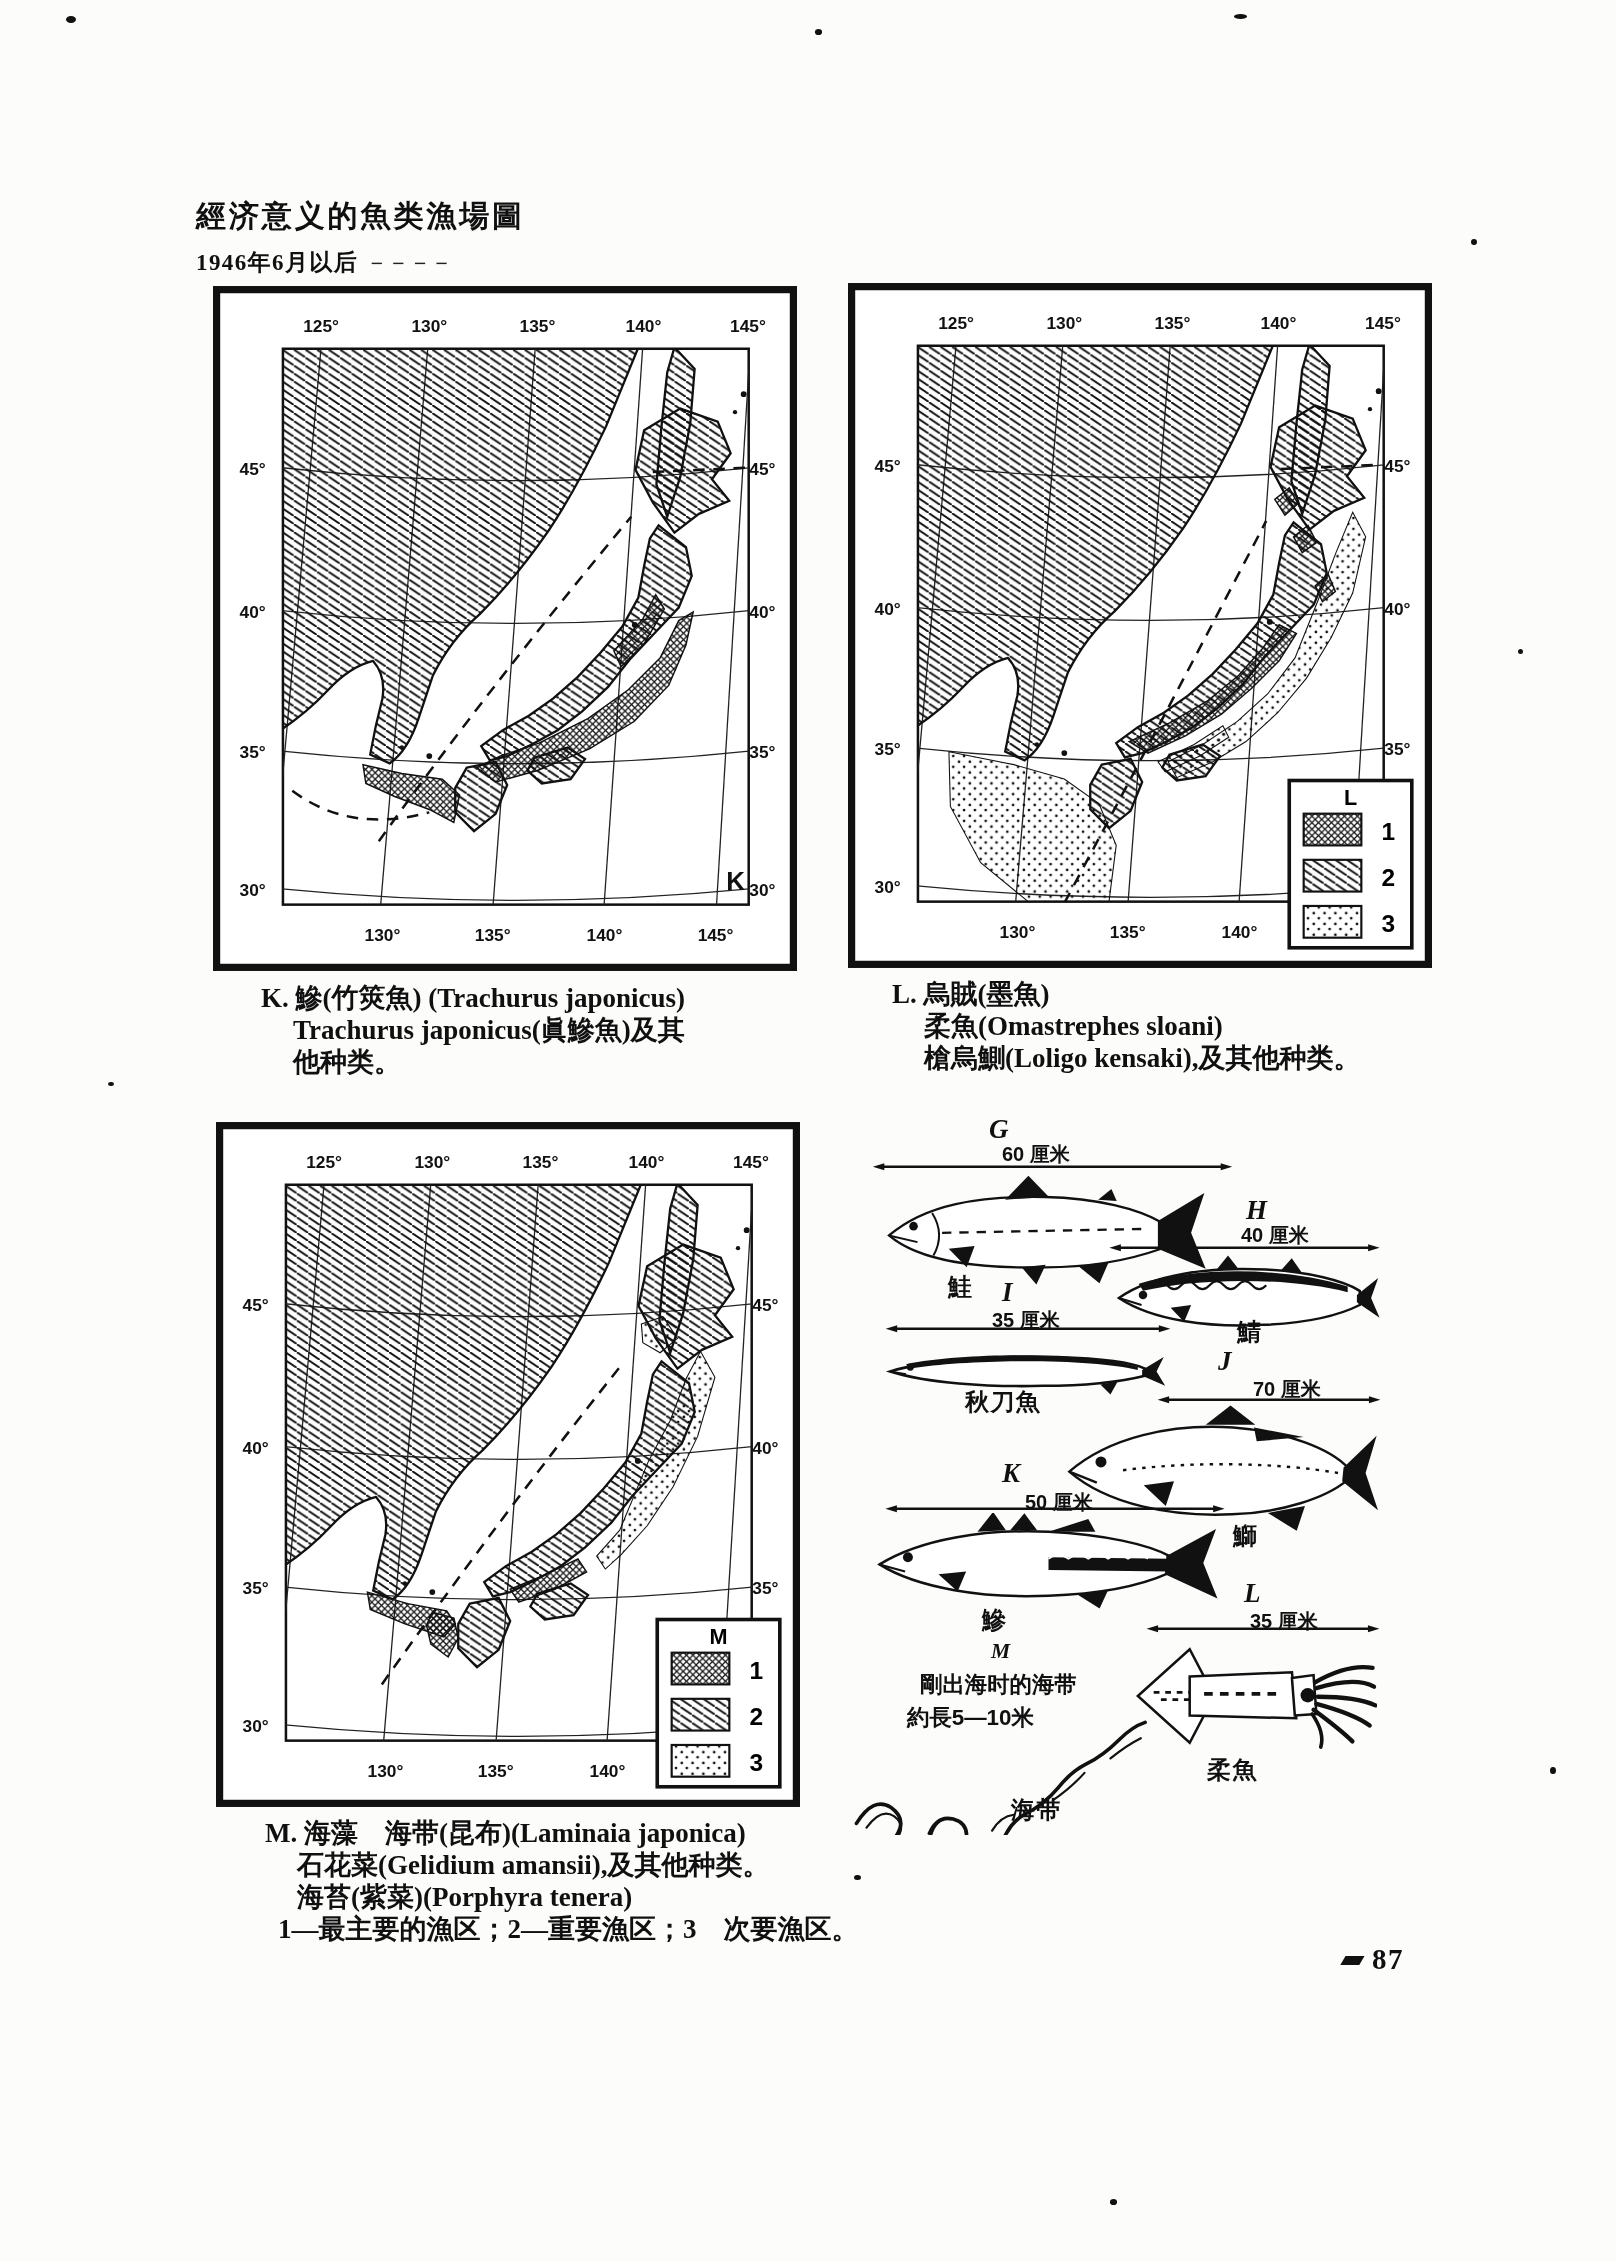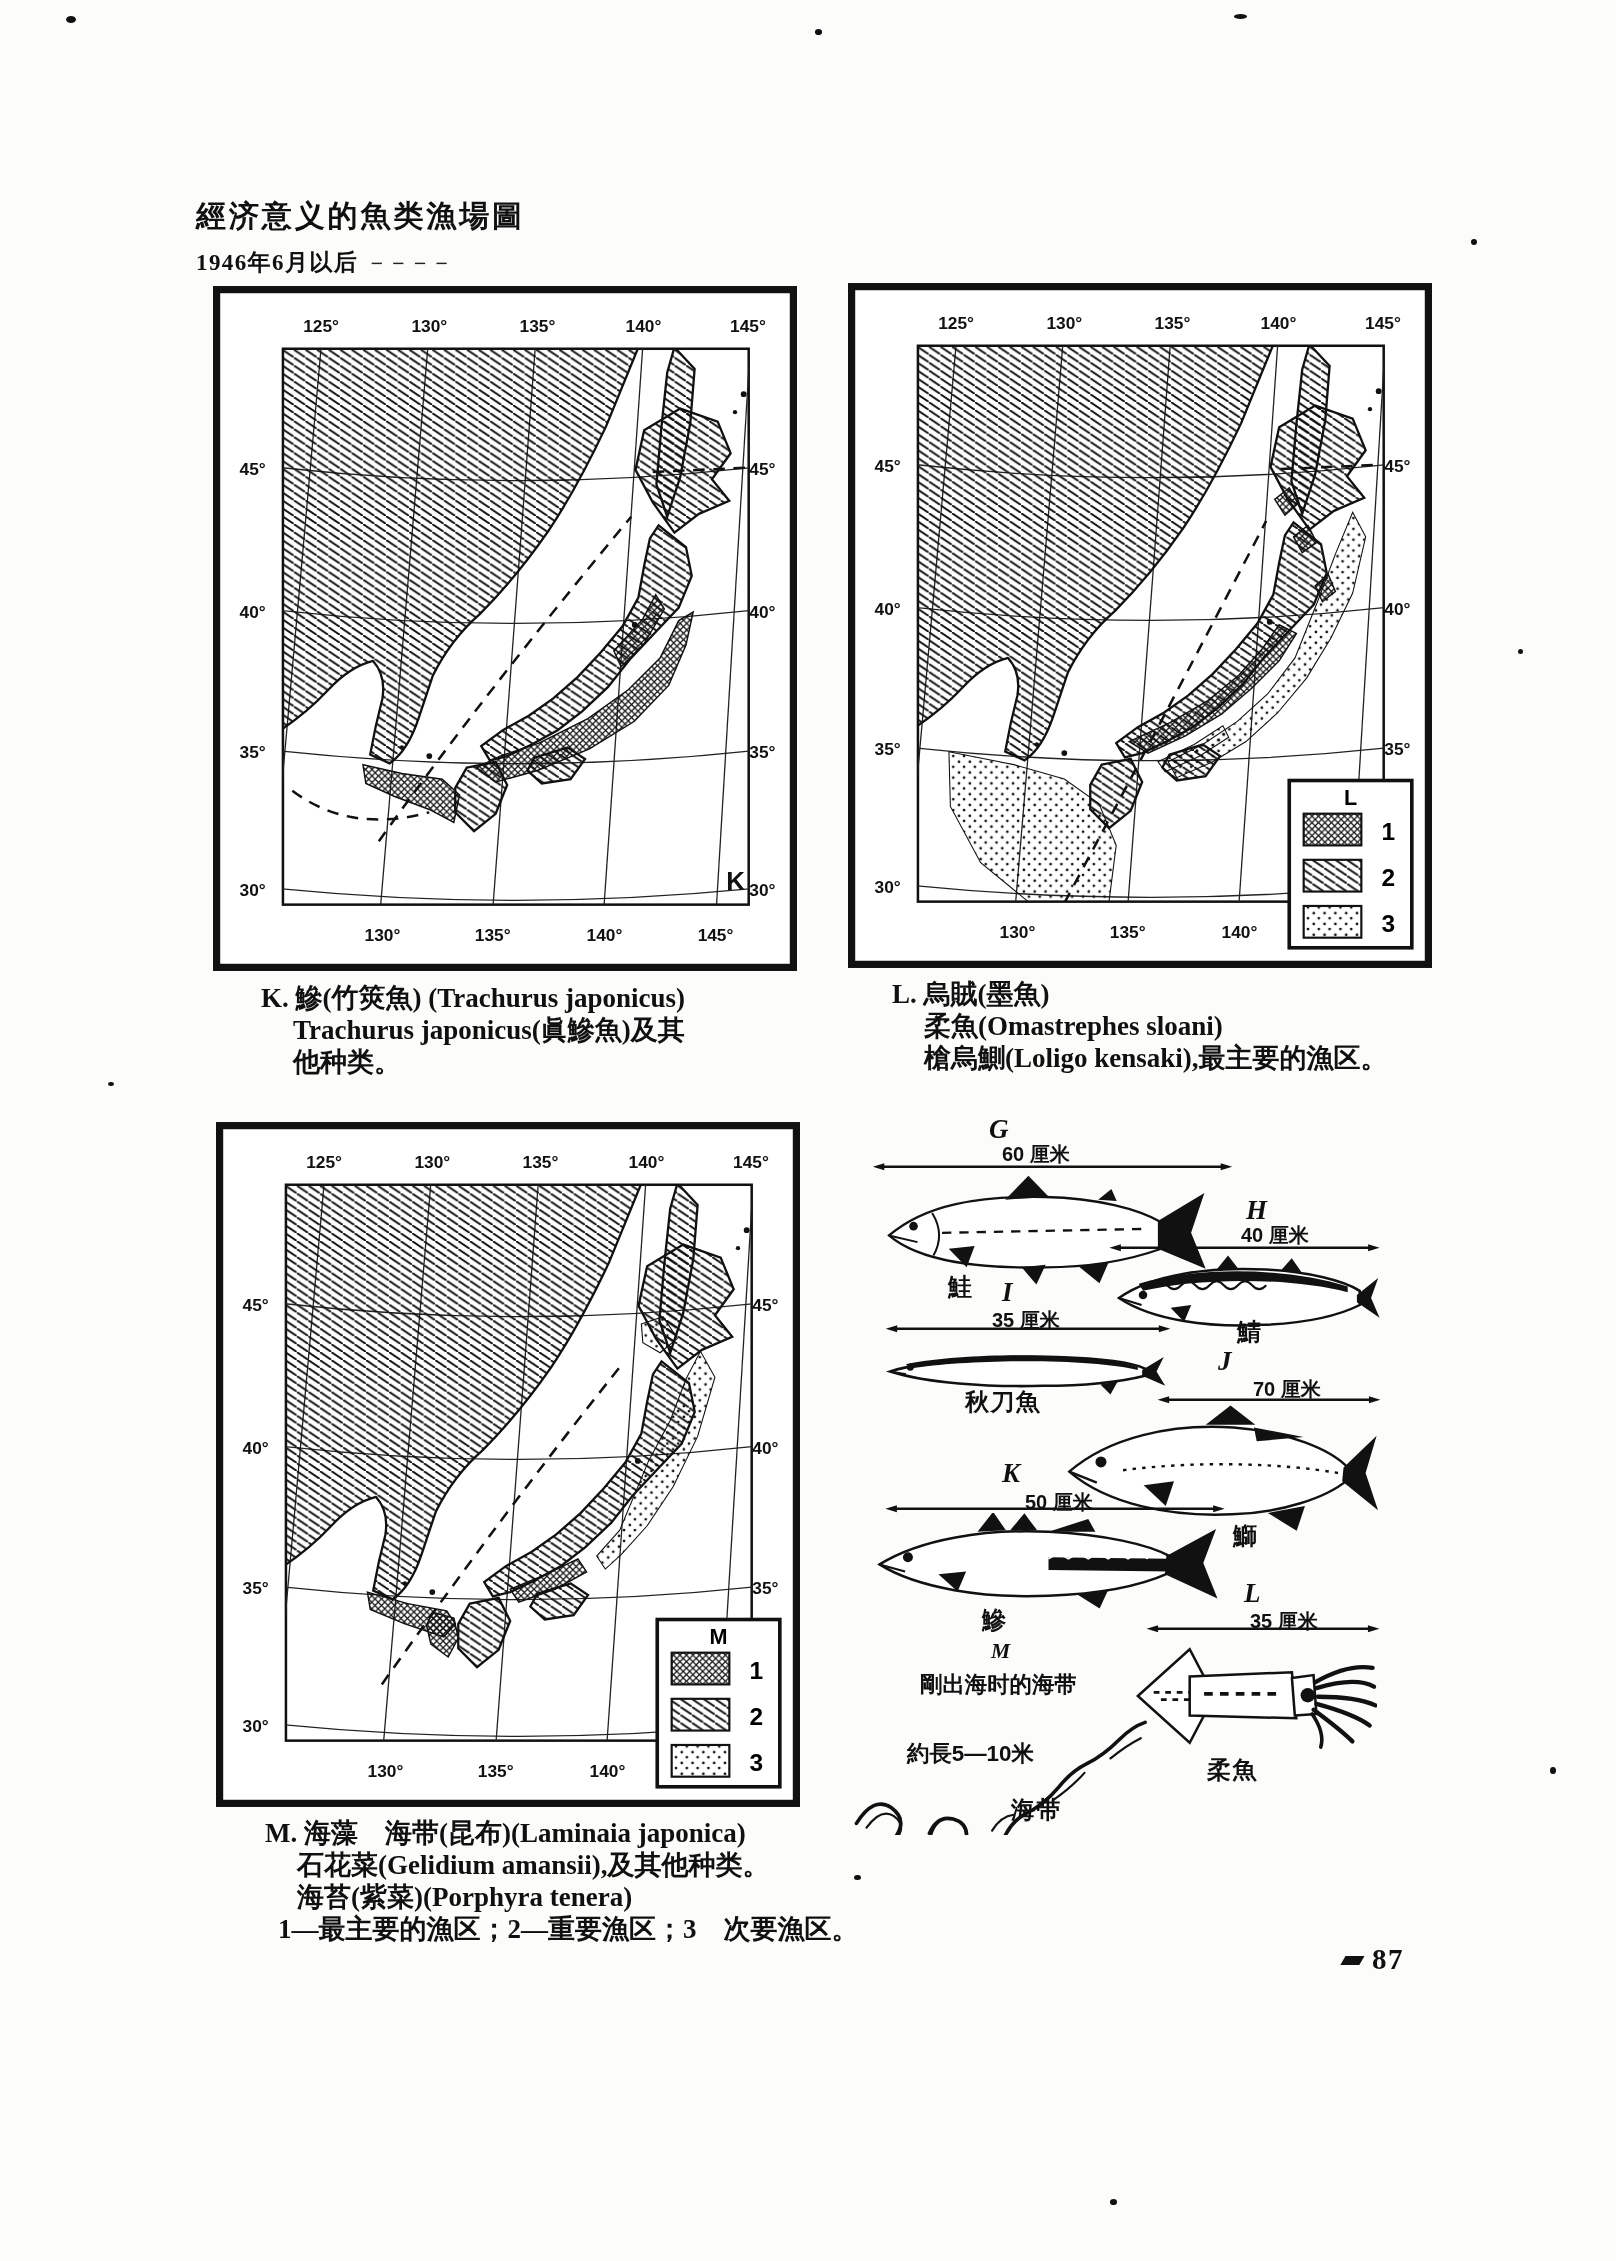--- a/index.html
+++ b/index.html
@@ -230,21 +230,21 @@
 
   <div class="cap" style="left:261px;top:982px;">
     <div>K. 鰺(竹筴魚) (Trachurus japonicus)</div>
     <div class="ind">Trachurus japonicus(眞鰺魚)及其</div>
     <div class="ind">他种类。</div>
   </div>
 
   <div class="cap" style="left:892px;top:978px;">
     <div>L. 烏賊(墨魚)</div>
     <div class="ind">柔魚(Omastrephes sloani)</div>
-    <div class="ind">槍烏鰂(Loligo kensaki),最主要的漁区。</div>
+    <div class="ind">槍烏鰂(Loligo kensaki),及其他种类。</div>
   </div>
 
   <div class="cap" style="left:265px;top:1817px;">
     <div>M. 海藻　海带(昆布)(Laminaia japonica)</div>
     <div class="ind">石花菜(Gelidium amansii),及其他种类。</div>
     <div class="ind">海苔(紫菜)(Porphyra tenera)</div>
     <div class="cap-m-last">1—最主要的漁区；2—重要漁区；3　次要漁区。</div>
   </div>
 
   <div class="fishpanel">
@@ -369,21 +369,21 @@
       <path d="M256 64 Q310 48 336 62" stroke="#111" stroke-width="6" fill="none" stroke-linecap="round"></path>
       <path d="M258 76 Q312 76 338 88" stroke="#111" stroke-width="6" fill="none" stroke-linecap="round"></path>
       <path d="M256 86 Q308 100 330 116" stroke="#111" stroke-width="6" fill="none" stroke-linecap="round"></path>
       <path d="M252 94 Q290 122 306 138" stroke="#111" stroke-width="6" fill="none" stroke-linecap="round"></path>
       <path d="M250 100 Q268 126 262 146" stroke="#111" stroke-width="5" fill="none" stroke-linecap="round"></path>
     </svg>
     <div class="f-name" style="left:378px;top:646px;">柔魚</div>
 
     <div class="f-letter" style="left:162px;top:531px;font-size:21.6px;">M</div>
     <div class="f-note" style="left:91px;top:561px;">剛出海时的海带</div>
-    <div class="f-note" style="left:78px;top:594px;margin-top:36px;">約長5—10米</div>
+    <div class="f-note" style="left:78px;top:594px;">約長5—10米</div>
     <svg class="f-art" style="left:13px;top:571px;" width="332" height="156" viewBox="0 0 460 216">
       <path d="M20 200 q24 -38 48 -22 q22 16 8 38 q-12 20 14 24 q26 4 32 -22 q8 -30 32 -24 q22 6 18 30 q-4 22 18 24 q24 2 32 -22 q10 -26 30 -38 q28 -14 48 -38 q18 -22 38 -32 q24 -12 46 -34 q18 -18 36 -24" stroke="#111" stroke-width="5" fill="none" stroke-linecap="round"></path>
       <path d="M34 206 q20 -28 38 -16 q16 12 6 28 M120 214 q10 -24 30 -20 M208 210 q12 -20 30 -22 M292 168 q24 -16 44 -38 M372 110 q22 -18 42 -28" stroke="#111" stroke-width="3" fill="none" stroke-linecap="round"></path>
     </svg>
     <div class="f-name" style="left:182px;top:686px;">海带</div>
   </div>
 
   <div class="pagenum">
     <span class="mark"></span><span>87</span>
   </div>

